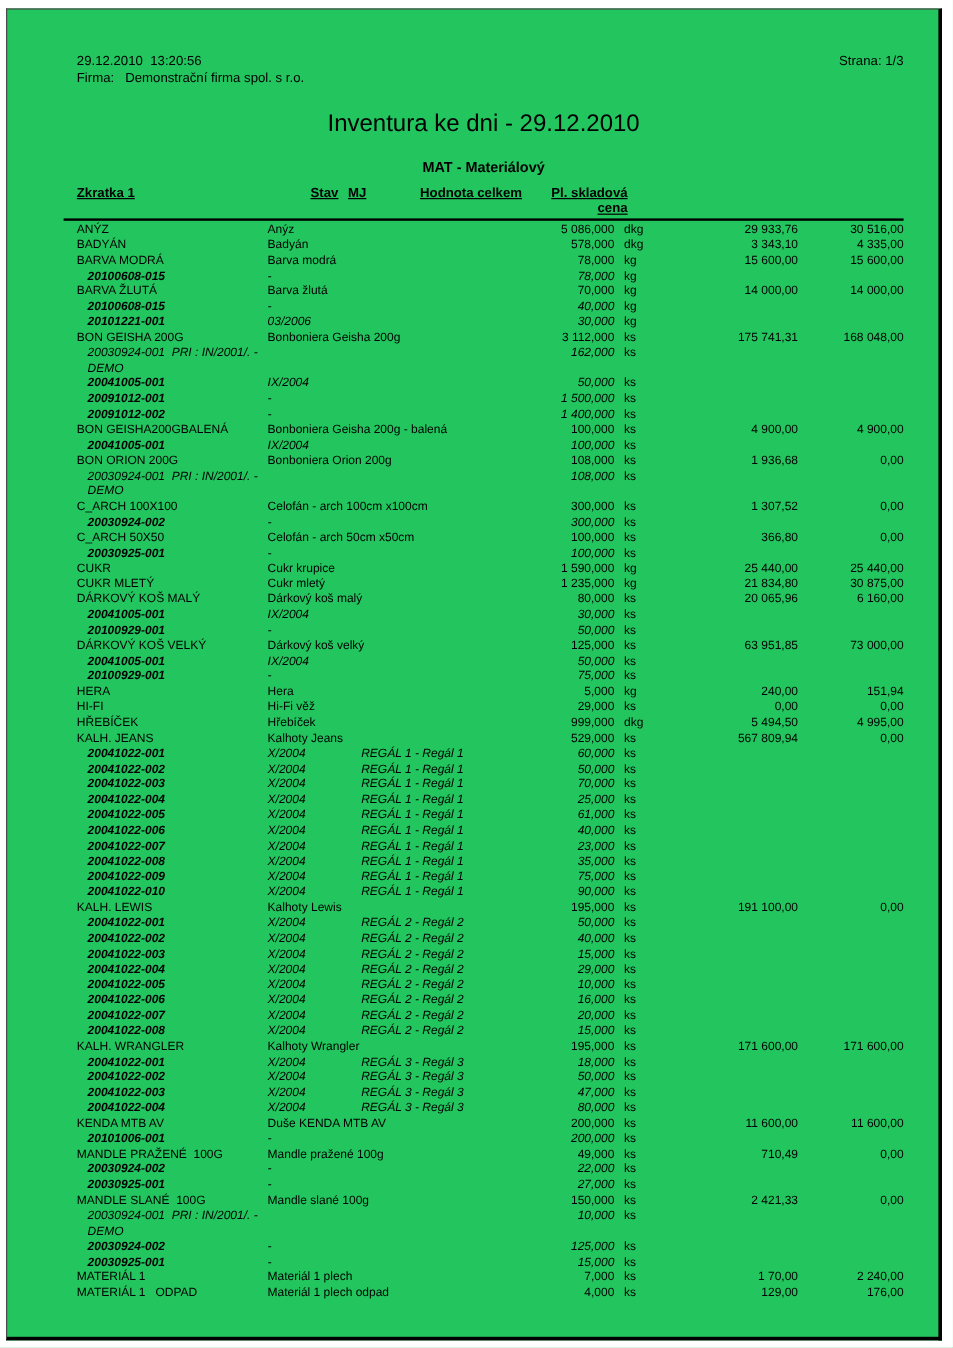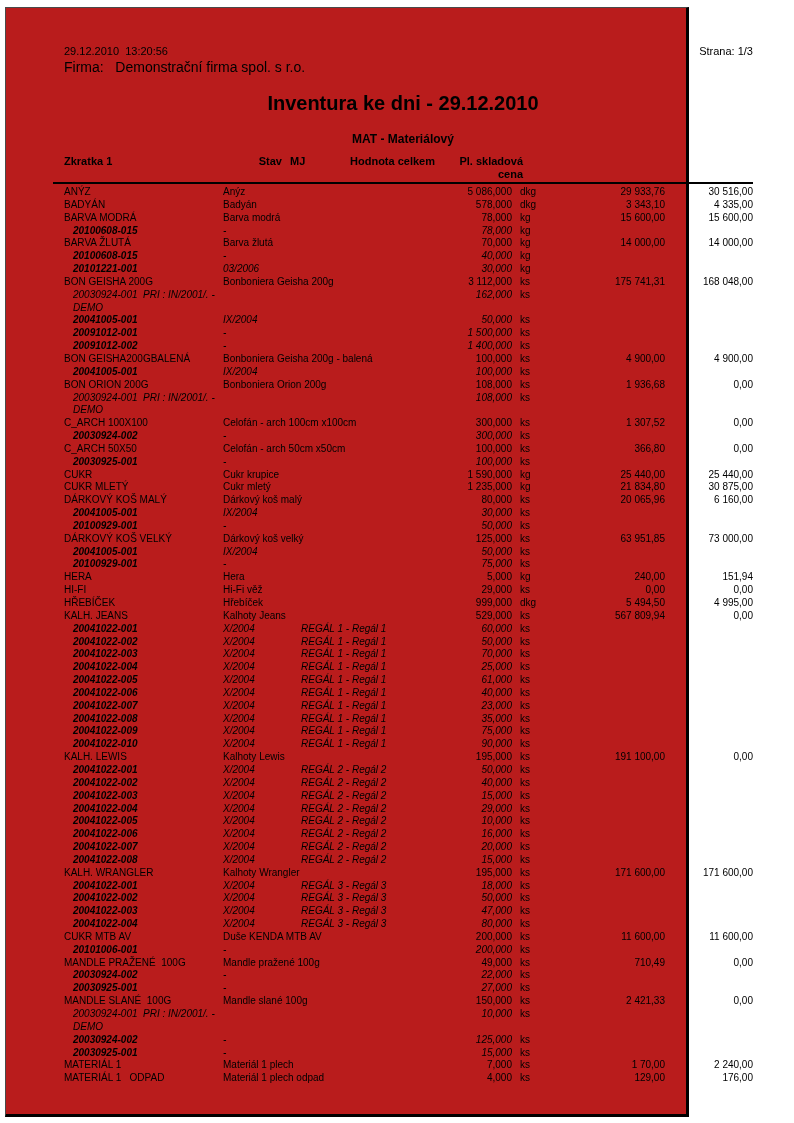--- a/index.html
+++ b/index.html
@@ -1,30 +1,30 @@
 <!DOCTYPE html>
 <html><head>
 <meta charset="utf-8">
 <style>
   * { margin:0; padding:0; box-sizing:border-box; }
   html,body { width:794px; height:1123px; background:#fff; font-family:"Liberation Sans", sans-serif; color:#000; }
   .page-frame {
-    position:absolute; left:5px; top:7px; width:684px; height:1110px;
-    background:#b91c1c;
+    position:absolute; left:5px; top:7px; width:780px; height:1110px;
+    background:#22c55e;
     border:1px solid #4a4a4a;
     border-right:3px solid #000;
     border-bottom:3px solid #000;
   }
   .report { position:absolute; left:47px; top:0; width:700px; height:1100px; }
   .meta-date  { position:absolute; left:11px; top:37px;  font-size:11px; white-space:pre; }
-  .meta-firm  { position:absolute; left:11px; top:51px;  font-size:14px; white-space:pre; }
+  .meta-firm  { position:absolute; left:11px; top:51px;  font-size:11px; white-space:pre; }
   .meta-page  { position:absolute; right:0px; top:37px;  font-size:11px;text-align:center; }
-  .title    { position:absolute; top:84px;  left:0; width:100%; text-align:center; font-size:20px; font-weight:bold; }
+  .title    { position:absolute; top:84px;  left:0; width:100%; text-align:center; font-size:20px; font-weight:normal; }
   .subtitle { position:absolute; top:124px; left:0; width:100%; text-align:center; font-size:12px; font-weight:bold; }
-  .thead { position:absolute; top:147px; left:0; width:700px; display:flex; font-weight:bold; font-size:11px; line-height:13px; }
+  .thead { position:absolute; top:147px; left:0; width:700px; display:flex; font-weight:bold; font-size:11px; line-height:13px;text-decoration:underline; }
   .head-rule { position:absolute; top:174px; left:0; width:700px; height:2px; background:#000; }
   .tbody { position:absolute; top:178px; left:0; width:700px; font-size:10px; }
   .row { display:flex; line-height:12.85px; height:12.85px; }
   .row span, .thead span { white-space:pre; overflow:visible; }
   .c1 { width:170px; padding-left:11px; flex:none; }
   .c2 { width:230px; flex:none; }
   .c3 { width:59px;  text-align:right; flex:none; }
   .c4 { width:45px;  padding-left:8px; flex:none; }
   .c5 { width:108px; text-align:right; flex:none; }
   .c6 { width:88px;  text-align:right; flex:none; }
@@ -512,21 +512,21 @@
         </div>
         <div class="row detail">
           <span class="c1">20041022-004</span>
           <span class="c2"><span class="dat">X/2004</span><span class="loc">REGÁL 3 - Regál 3</span></span>
           <span class="c3">80,000</span>
           <span class="c4">ks</span>
           <span class="c5"></span>
           <span class="c6"></span>
         </div>
         <div class="row item">
-          <span class="c1">CUKR MTB AV</span>
+          <span class="c1">KENDA MTB AV</span>
           <span class="c2">Duše KENDA MTB AV</span>
           <span class="c3">200,000</span>
           <span class="c4">ks</span>
           <span class="c5">11 600,00</span>
           <span class="c6">11 600,00</span>
         </div>
         <div class="row detail">
           <span class="c1">20101006-001</span>
           <span class="c2"><span class="dat">-</span></span>
           <span class="c3">200,000</span>

